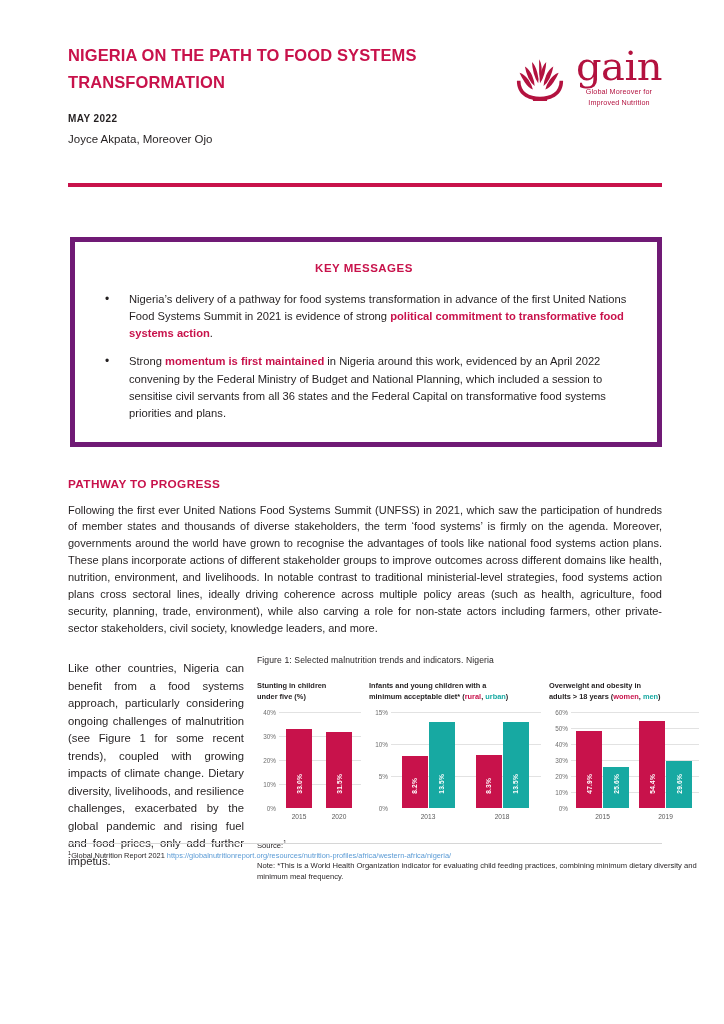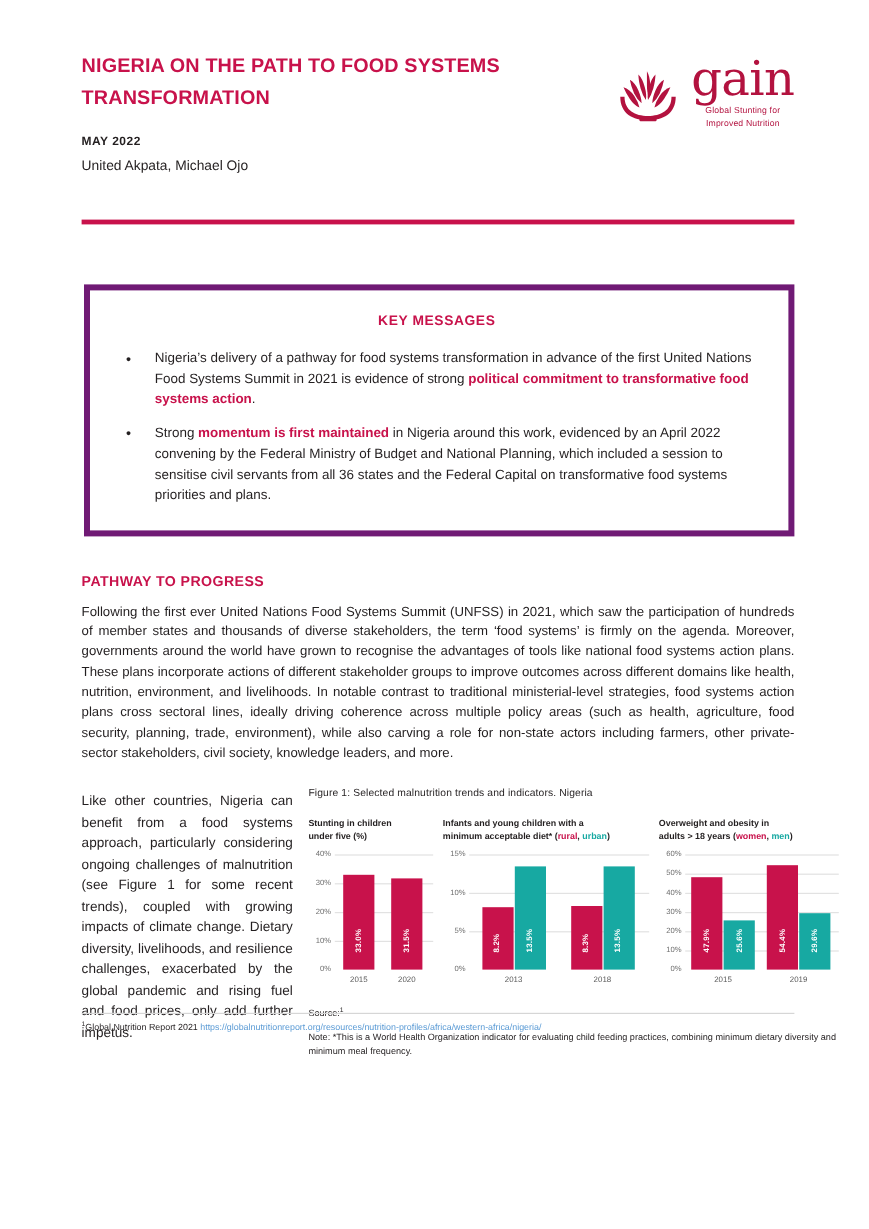--- a/index.html
+++ b/index.html
@@ -273,21 +273,21 @@
 </style>
 </head>
 <body>
 
 <div class="page">
 
   <div class="header">
     <div class="title-block">
       <div class="doc-title">NIGERIA ON THE PATH TO FOOD SYSTEMS TRANSFORMATION</div>
       <div class="doc-date">MAY 2022</div>
-      <div class="doc-authors">United Akpata, Michael Ojo</div>
+      <div class="doc-authors">Joyce Akpata, Moreover Ojo</div>
     </div>
 
     <div class="logo">
       <span class="logo-mark">
         <svg viewBox="0 0 60 54" width="54" height="48" aria-hidden="true">
           <g fill="#b3123f">
 
             <path d="M4 30 C4 46 16 52 30 52 C44 52 56 46 56 30 L52 30 C52 43 42 48 30 48 C18 48 8 43 8 30 Z"></path>
             <rect x="22" y="50" width="16" height="3" rx="1"></rect>
 
@@ -298,21 +298,21 @@
               <path d="M7 21 q6 2 10 8 q4 6 5 11 q-5 -2 -9 -8 q-4 -6 -6 -11z"></path>
               <path d="M37 9 q-4 4 -6 12 q-2 7 -1 12 q3 -4 5 -11 q2 -8 2 -13z"></path>
               <path d="M45 14 q-5 3 -8 10 q-3 7 -3 12 q4 -3 7 -9 q3 -7 4 -13z"></path>
               <path d="M51 21 q-6 2 -10 8 q-4 6 -5 11 q5 -2 9 -8 q4 -6 6 -11z"></path>
             </g>
           </g>
         </svg>
       </span>
       <span class="logo-text">
         <span class="logo-word">gain</span>
-        <span class="logo-tag" style="display:block;">Global Stunting for</span>
+        <span class="logo-tag" style="display:block;">Global Moreover for</span>
         <span class="logo-tag" style="display:block;">Improved Nutrition</span>
       </span>
     </div>
   </div>
 
   <div class="rule"></div>
 
   <div class="keybox">
     <div class="keybox-title">KEY MESSAGES</div>
     <ul class="key-list">

